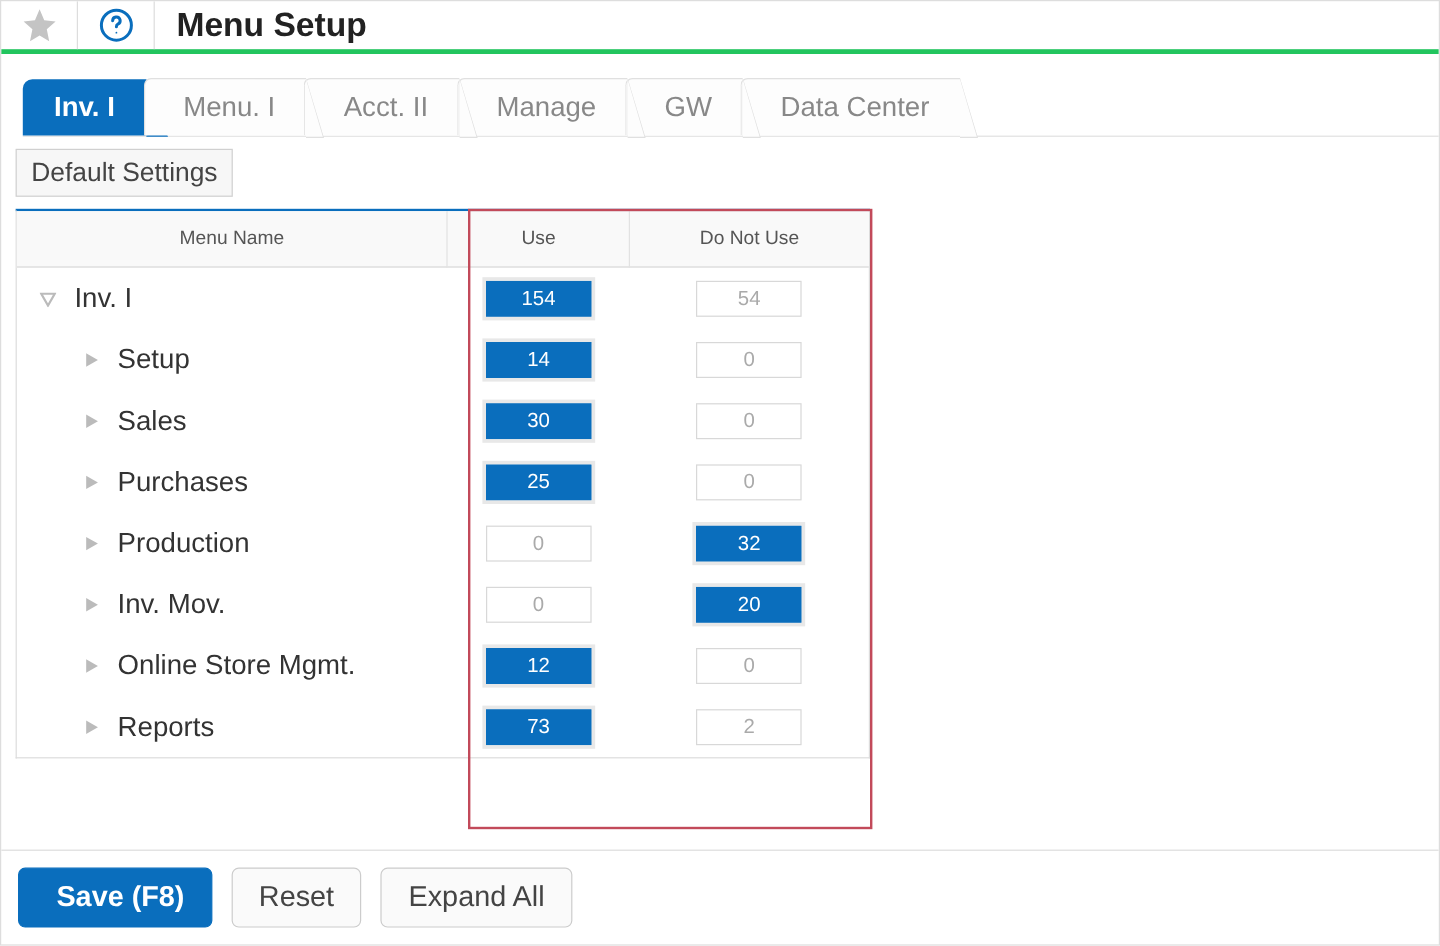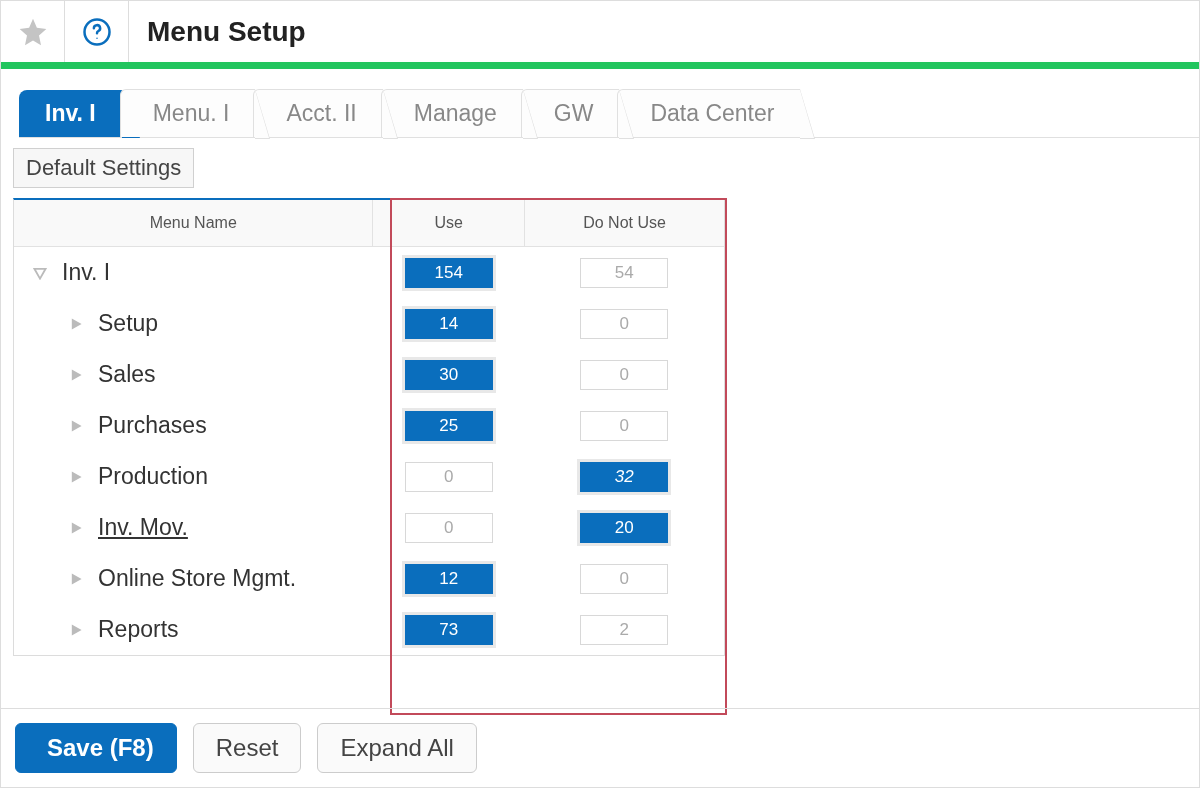--- a/index.html
+++ b/index.html
@@ -1,21 +1,21 @@
 <!DOCTYPE html>
 <html><head>
 <meta charset="utf-8">
 <style>
   * { box-sizing: border-box; }
   html, body { margin: 0; padding: 0; font-family: "Segoe UI", Arial, sans-serif; color: #333; }
   body { width: 1200px; height: 788px; background: #fff; border: 1px solid #ddd; position: relative; }
 
   
   .header {
-    display: flex; align-items: center; height: 68px; border-bottom: 7px solid #22c55e;
+    display: flex; align-items: center; height: 44px; border-bottom: 4px solid #22c55e;
   }
   .header .icon-btn {
     width: 64px; height: 100%; display: flex; align-items: center; justify-content: center;
     border-right: 1px solid #ddd;
   }
   .header .title { font-size: 28px; font-weight: 600; padding-left: 18px; color: #222; }
 
   .star-icon svg { width: 32px; height: 32px; fill: #c4c4c4; }
   .help-icon svg { width: 30px; height: 30px; fill: none; stroke: #0a6ebd; stroke-width: 2; }
 
@@ -206,24 +206,24 @@
               <div class="row-name child">
                 <span class="tree-toggle">
                   <svg viewBox="0 0 10 10">
                     <path d="M2 1 L2 9 L9 5 Z" fill="#bbb"></path>
                   </svg>
                 </span>
                 <span>Production</span>
               </div>
             </td>
             <td style="text-align: center;"><span class="count-box">0</span></td>
-            <td style="text-align: center; font-style: italic;"><span class="count-box active">32</span></td>
-          </tr>
-          <tr>
-            <td style="text-align: left; text-decoration: underline;">
+            <td style="text-align: center;"><span class="count-box active">32</span></td>
+          </tr>
+          <tr>
+            <td style="text-align: left;">
               <div class="row-name child">
                 <span class="tree-toggle">
                   <svg viewBox="0 0 10 10">
                     <path d="M2 1 L2 9 L9 5 Z" fill="#bbb"></path>
                   </svg>
                 </span>
                 <span>Inv. Mov.</span>
               </div>
             </td>
             <td style="text-align: center;"><span class="count-box">0</span></td>

